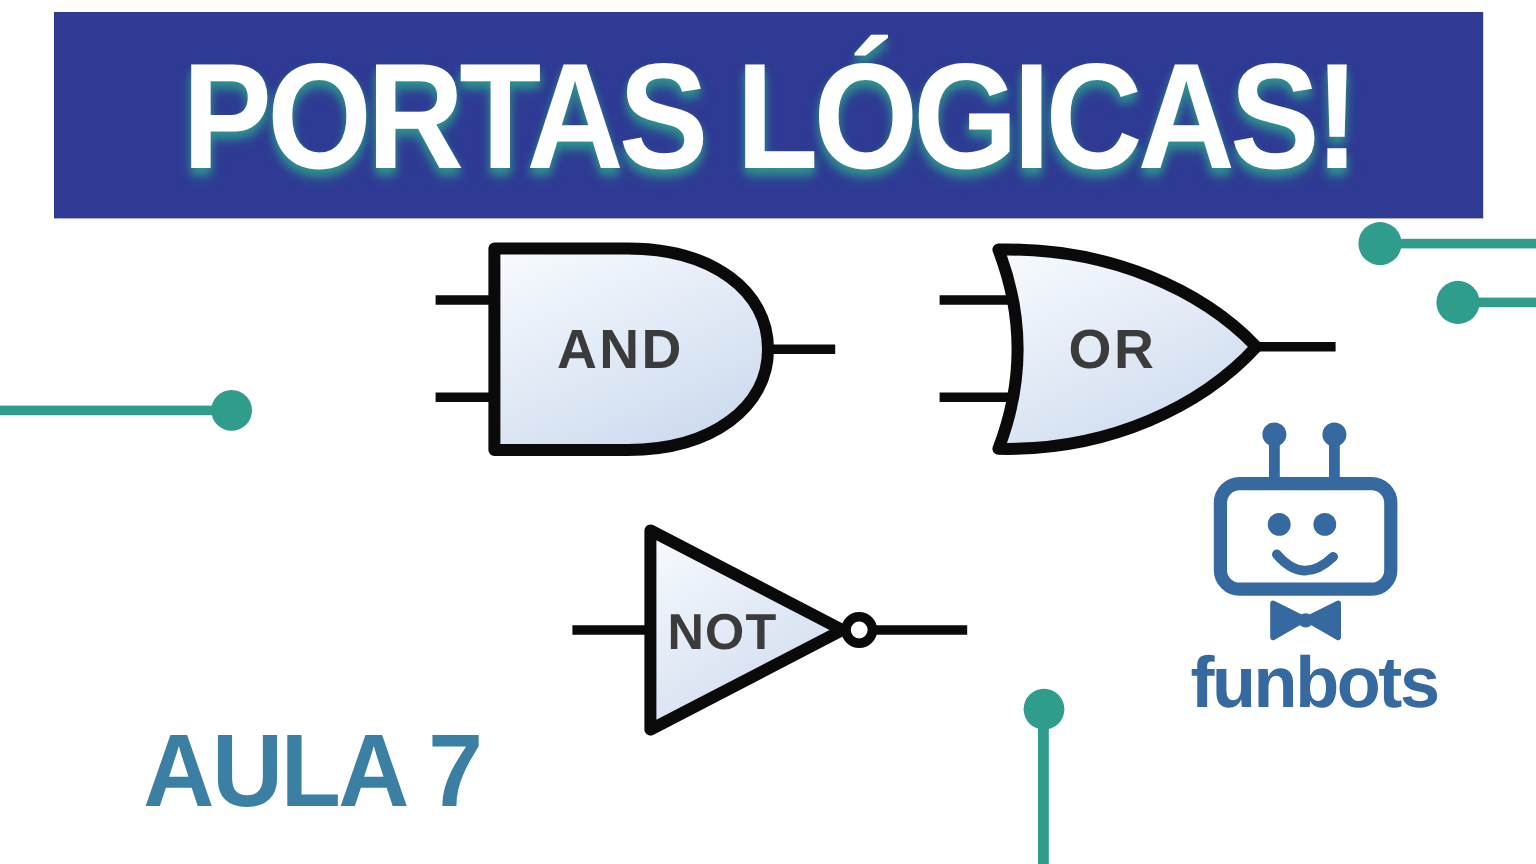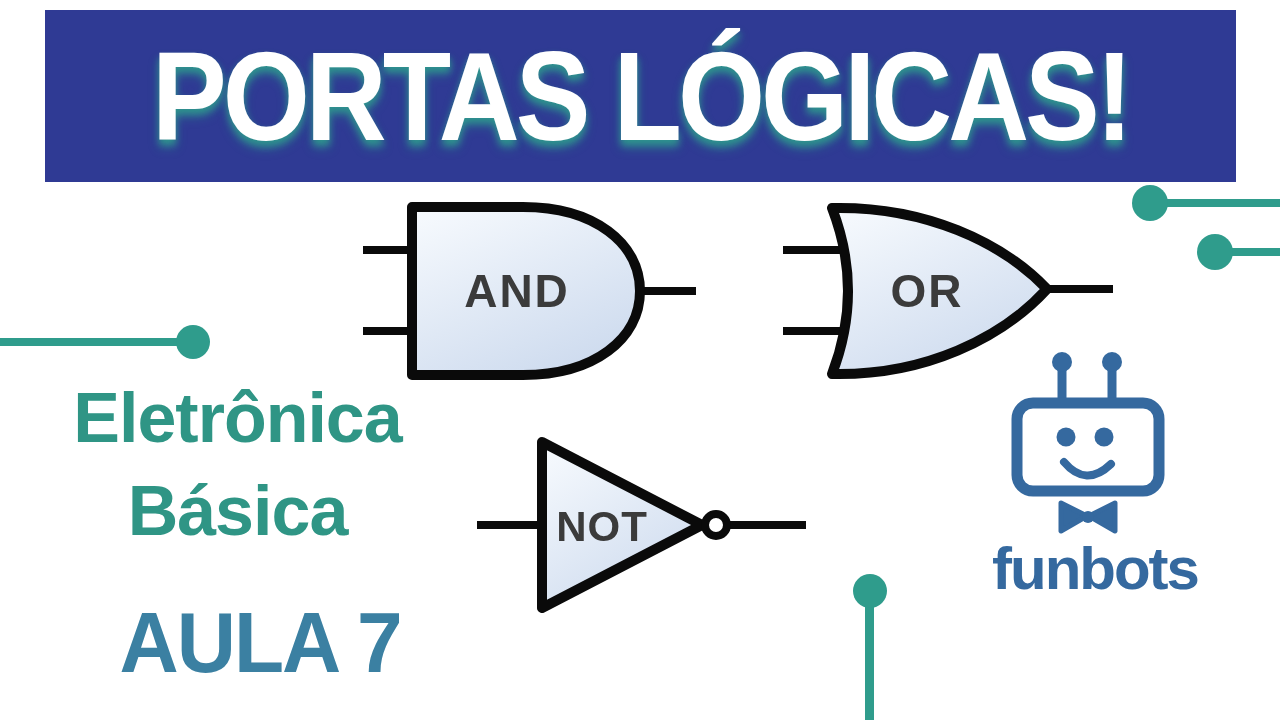--- a/index.html
+++ b/index.html
@@ -138,22 +138,18 @@
       <rect x="1017" y="403" width="142" height="88" rx="16" fill="#ffffff" stroke="#35699f" stroke-width="11"></rect>
       <circle cx="1066" cy="437" r="9.5" fill="#35699f"></circle>
       <circle cx="1104" cy="437" r="9.5" fill="#35699f"></circle>
       <path d="M1064,462 Q1086,488 1111,464" fill="none" stroke="#35699f" stroke-width="8" stroke-linecap="round"></path>
       <path d="M1061,503 L1087,516 L1061,531 Z" fill="#35699f" stroke="#35699f" stroke-width="5" stroke-linejoin="round"></path>
       <path d="M1115,503 L1089,516 L1115,531 Z" fill="#35699f" stroke="#35699f" stroke-width="5" stroke-linejoin="round"></path>
       <circle cx="1088" cy="517" r="6" fill="#35699f"></circle>
     </g>
   </svg>
 
-  <div class="subtitle">
-    <div>Eletrônica</div>
-    <div>Básica</div>
-  </div>
 
   <div class="lesson">AULA 7</div>
 
   <div class="brand-name">funbots</div>
 
 </div>
 
 </body></html>

